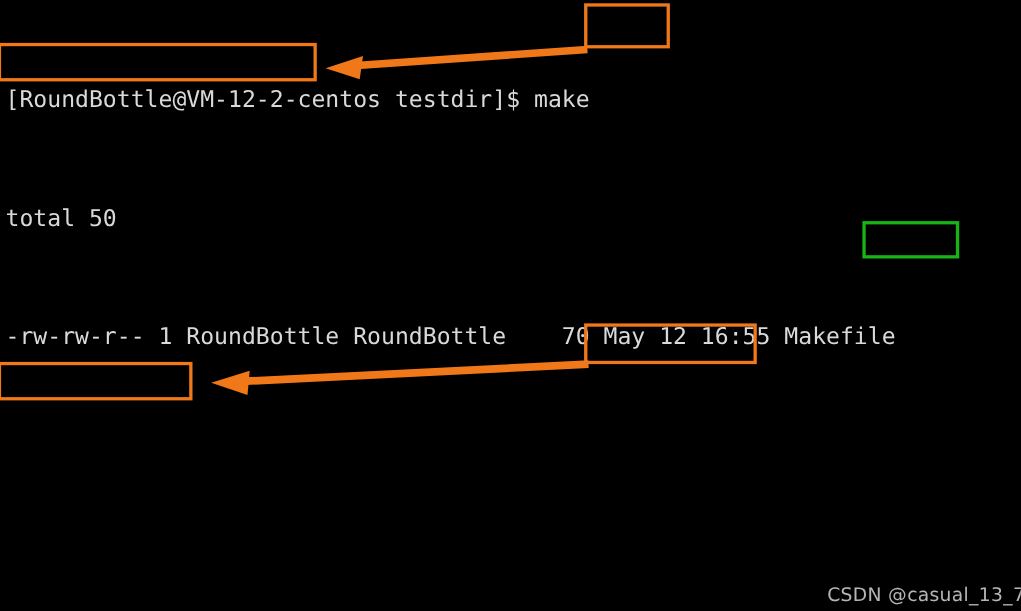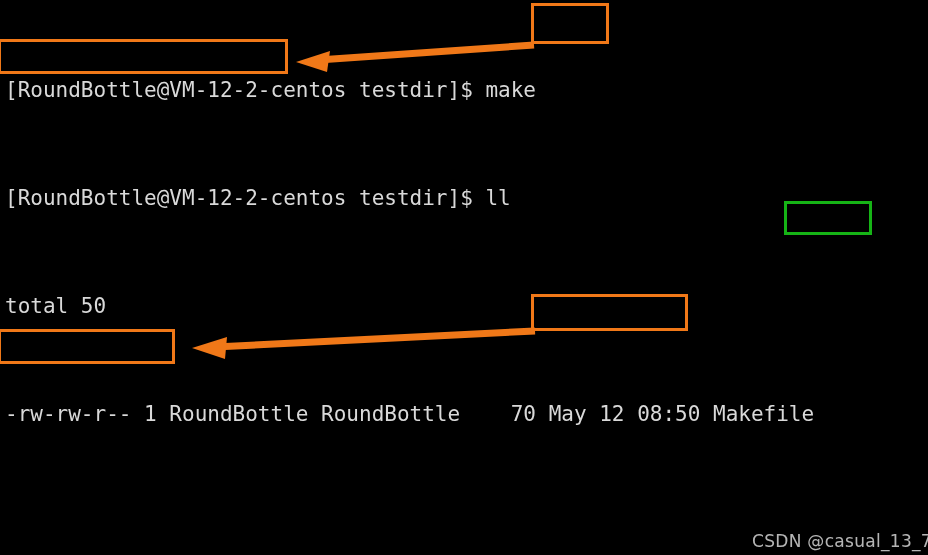--- a/index.html
+++ b/index.html
@@ -63,23 +63,22 @@
     letter-spacing: 0.3px;
   }
 </style>
 </head>
 <body>
 
 <div id="terminal">
 
   <div id="lines">
     <div class="line">[RoundBottle@VM-12-2-centos testdir]$ make</div>
-    <div class="line">[RoundBottle@VM-12-2-centos testdir]$ ll</div>
     <div class="line">total 50</div>
-    <div class="line">-rw-rw-r-- 1 RoundBottle RoundBottle    70 May 12 08:50 Makefile</div>
+    <div class="line">-rw-rw-r-- 1 RoundBottle RoundBottle    70 May 12 16:55 Makefile</div>
     
     
     
     
     
     
     
     
     
     

